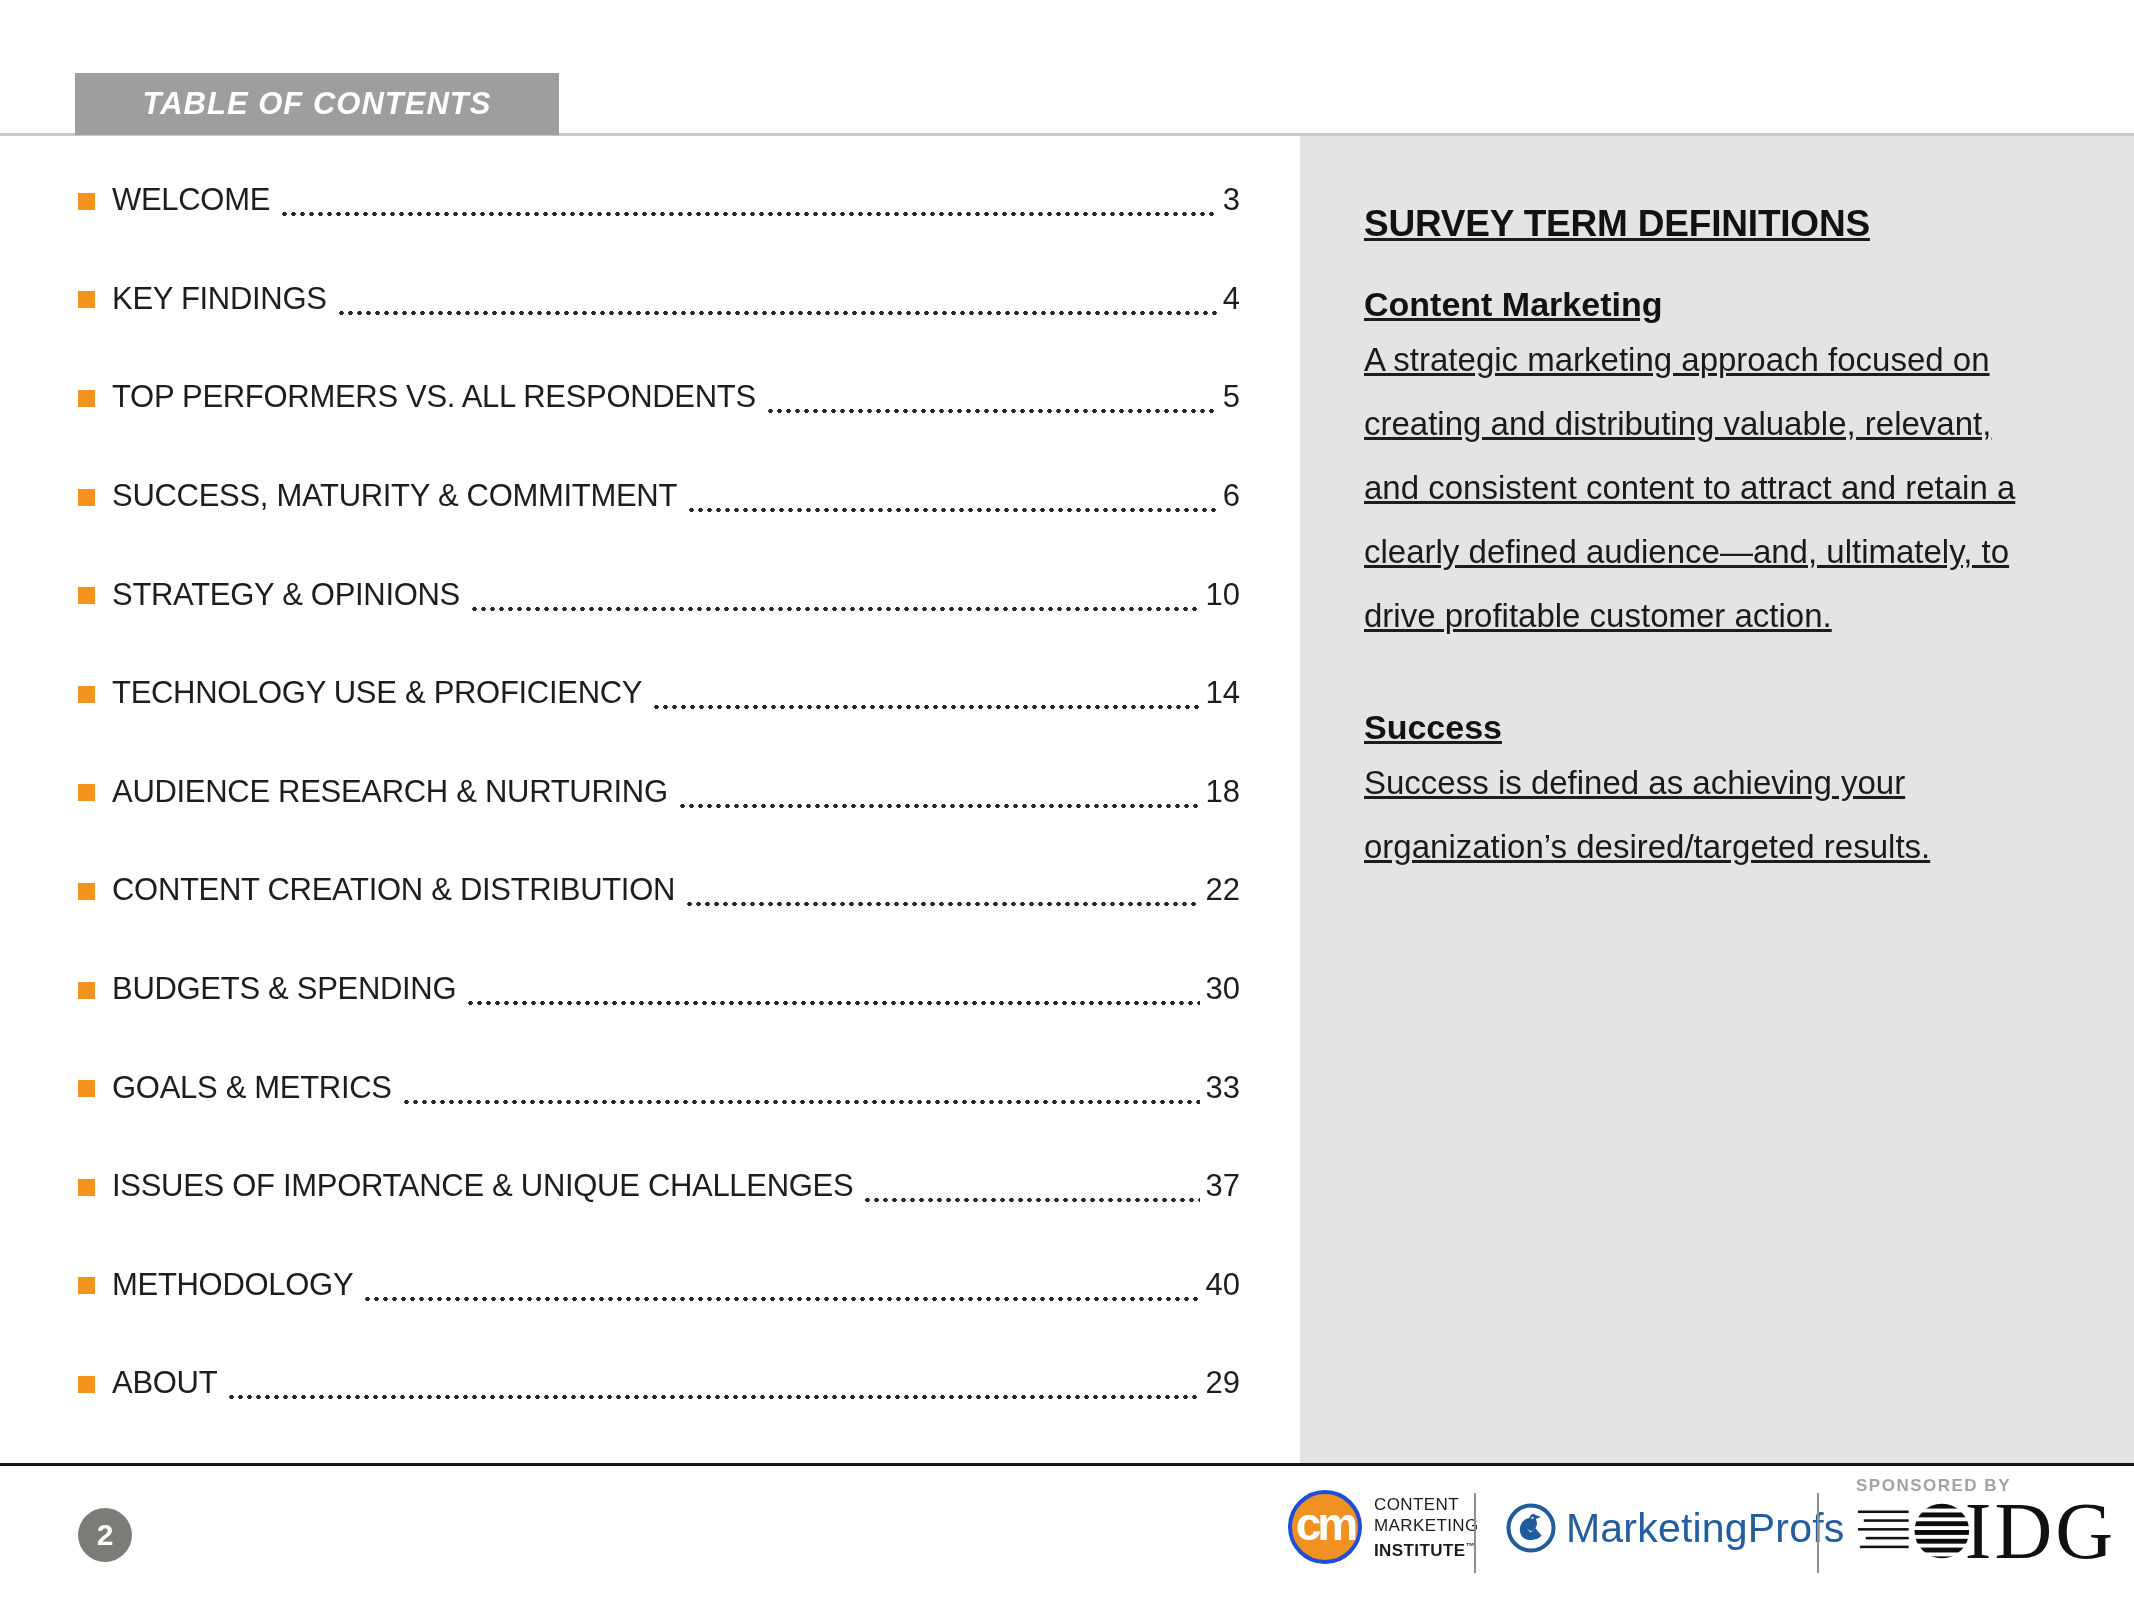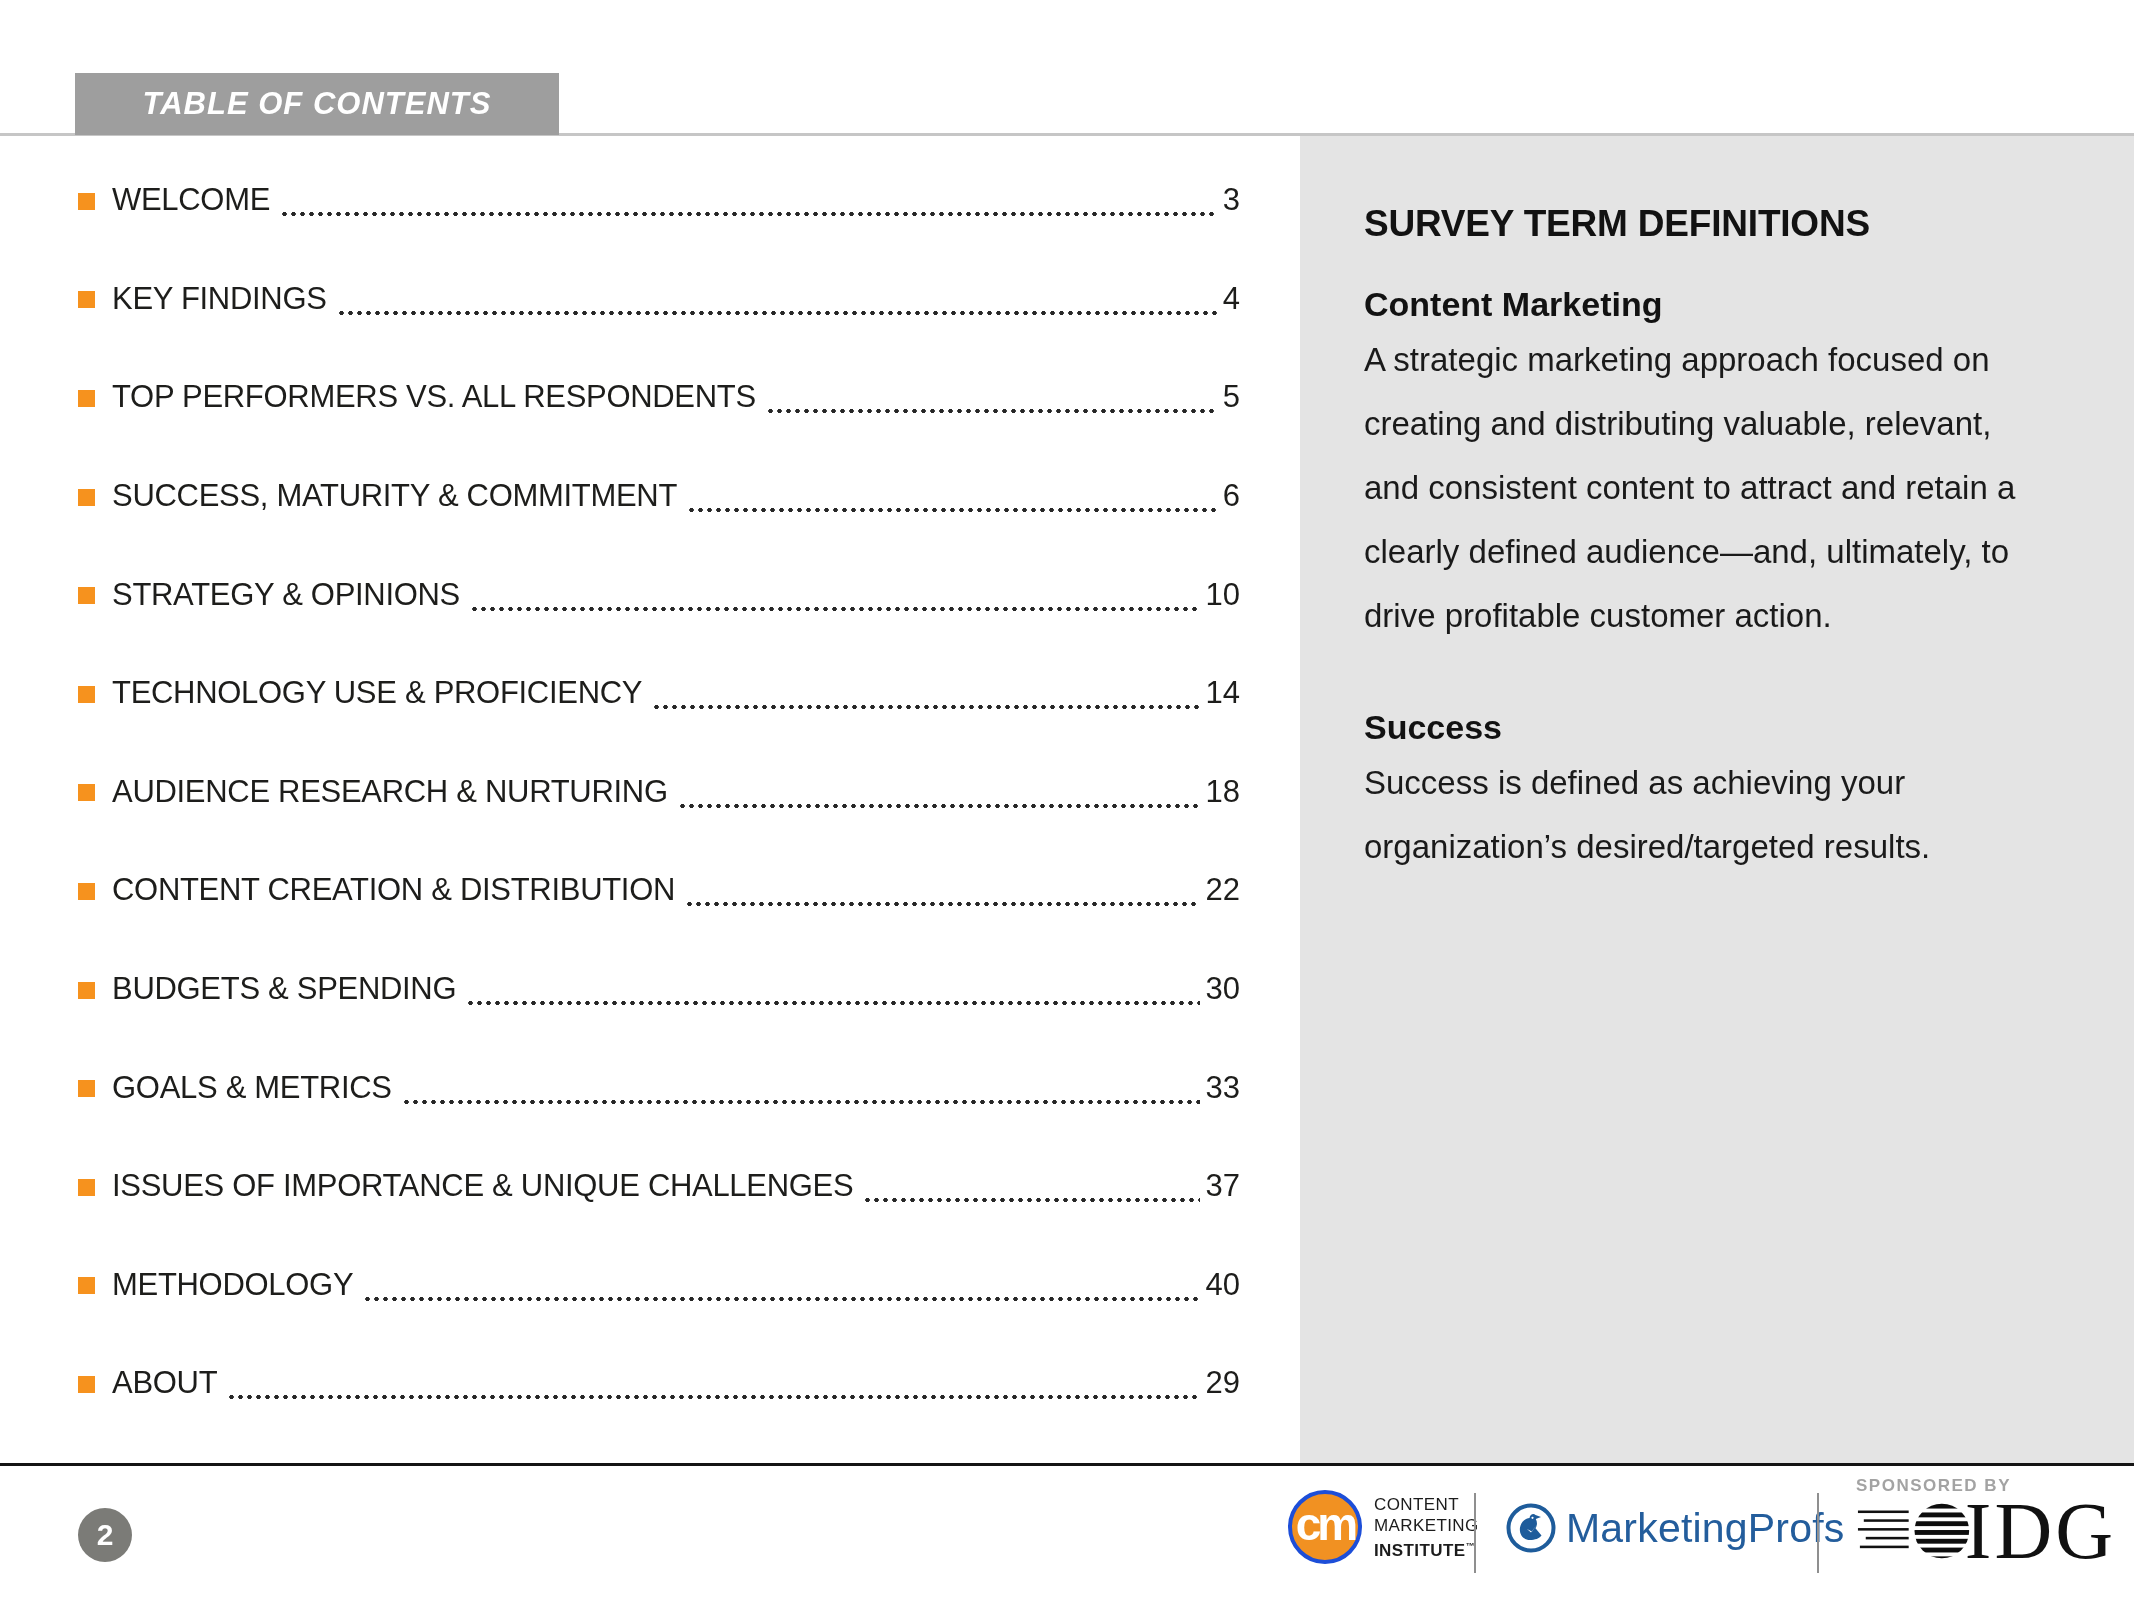--- a/index.html
+++ b/index.html
@@ -50,20 +50,21 @@
     transform:translateY(9px);
   }
   .toc-item .num{
     flex:0 0 auto;font-size:31px;color:var(--text-dark);white-space:nowrap;
   }
   
   .panel{
     position:absolute;left:1300px;top:136px;width:834px;height:1329px;
     background:var(--panel-gray);
     padding:67px 90px 0 64px;
+    text-decoration:underline;
   }
   .panel h2{
     font-size:37px;font-weight:bold;color:#121212;letter-spacing:-0.2px;
   }
   .terms .term{margin-top:40px;}
   .terms .term + .term{margin-top:60px;}
   .terms h3{font-size:34px;font-weight:bold;color:#121212;margin-bottom:4px;}
   .terms p{font-size:33px;line-height:64px;color:#1a1a1a;max-width:672px;}
   
   .footer-rule{position:absolute;left:0;top:1463px;width:2134px;height:3px;background:var(--rule-dark);}

